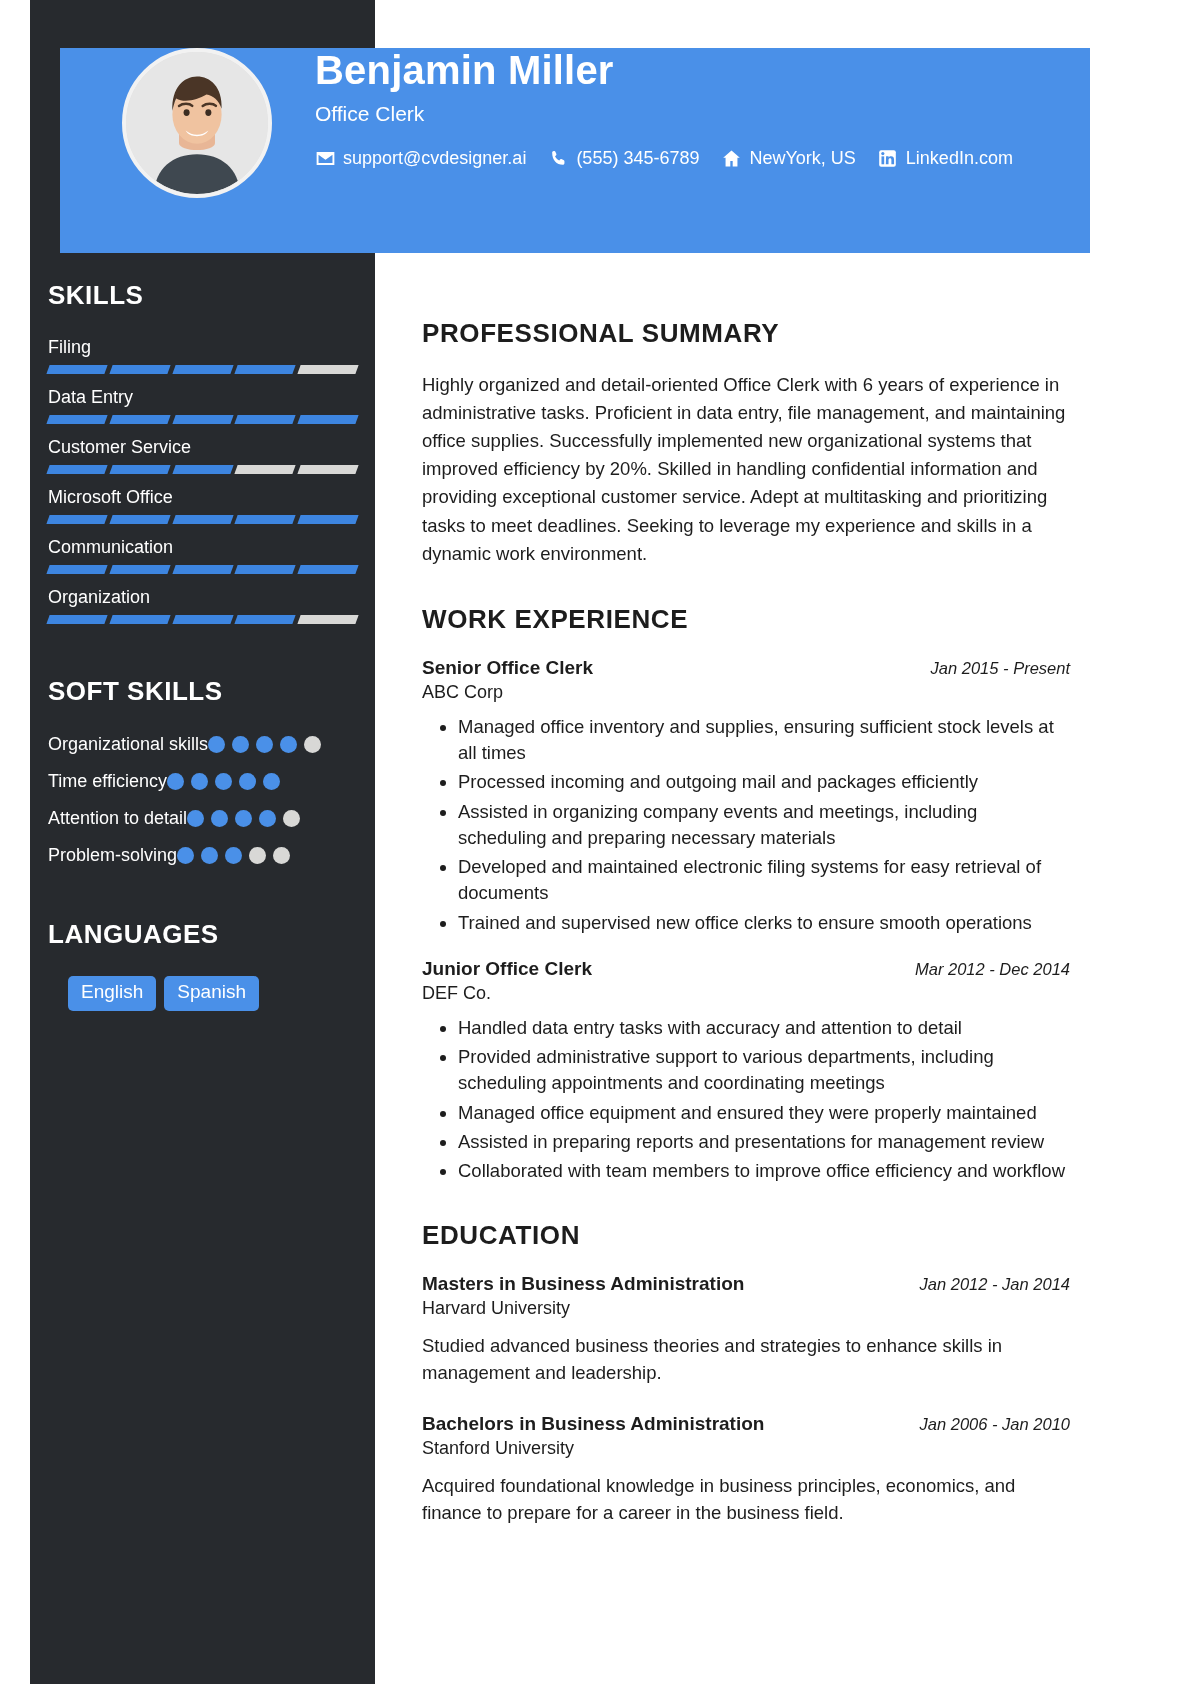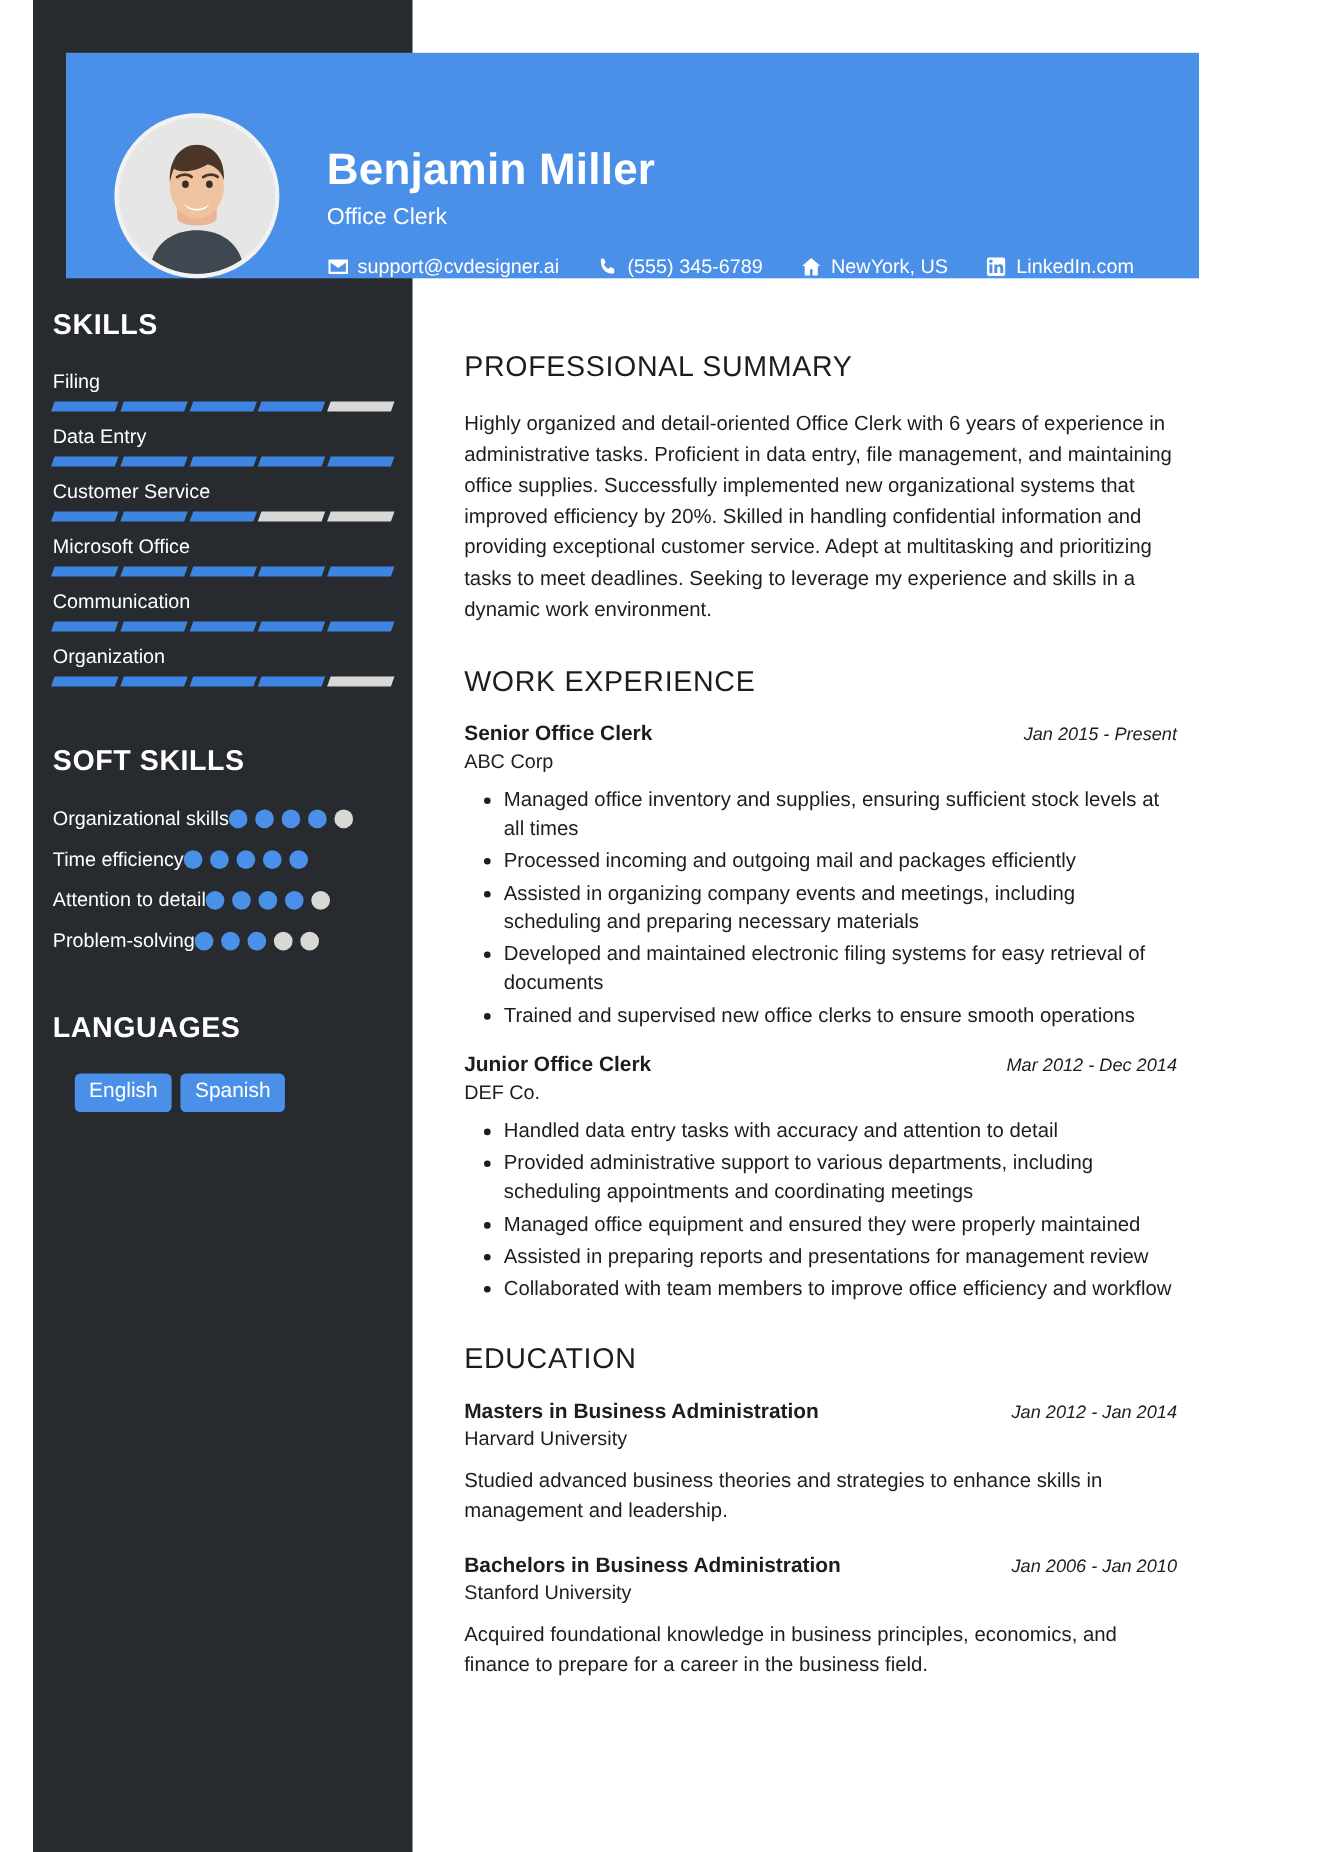--- a/index.html
+++ b/index.html
@@ -29,22 +29,22 @@
 
   
   .header {
     position: absolute;
     left: 60px;
     top: 48px;
     width: 1030px;
     height: 205px;
     background: #4a90e8;
     display: flex;
-    align-items: flex-end;
-    padding-left: 44px;
+    align-items: flex-start;
+    padding-left: 62px;
     z-index: 5;
   }
   .avatar {
     width: 150px;
     height: 150px;
     border-radius: 50%;
     background: #e3e3e3;
     border: 4px solid #f2f2f2;
     overflow: hidden;
     flex: 0 0 auto;
@@ -62,21 +62,21 @@
   .role {
     font-size: 21px;
     color: #ffffff;
     margin-top: 10px;
     font-weight: normal;
   }
   .contacts {
     display: flex;
     align-items: center;
     margin-top: 22px;
-    gap: 34px;
+    gap: 22px;
     flex-wrap: wrap;
   }
   .contact {
     display: flex;
     align-items: center;
     color: #ffffff;
     font-size: 18px;
     white-space: nowrap;
   }
   .contact .ci {
@@ -159,21 +159,21 @@
   
   .main {
     position: absolute;
     left: 422px;
     top: 318px;
     width: 648px;
     z-index: 4;
   }
   .sec-h {
     font-size: 26px;
-    font-weight: normal;
+    font-weight: bold;
     color: #1d1d1d;
     letter-spacing: 0.6px;
     margin-bottom: 22px;
   }
   .section { margin-bottom: 36px; }
   .summary {
     font-size: 18.5px;
     line-height: 1.52;
     color: #1d1d1d;
   }

